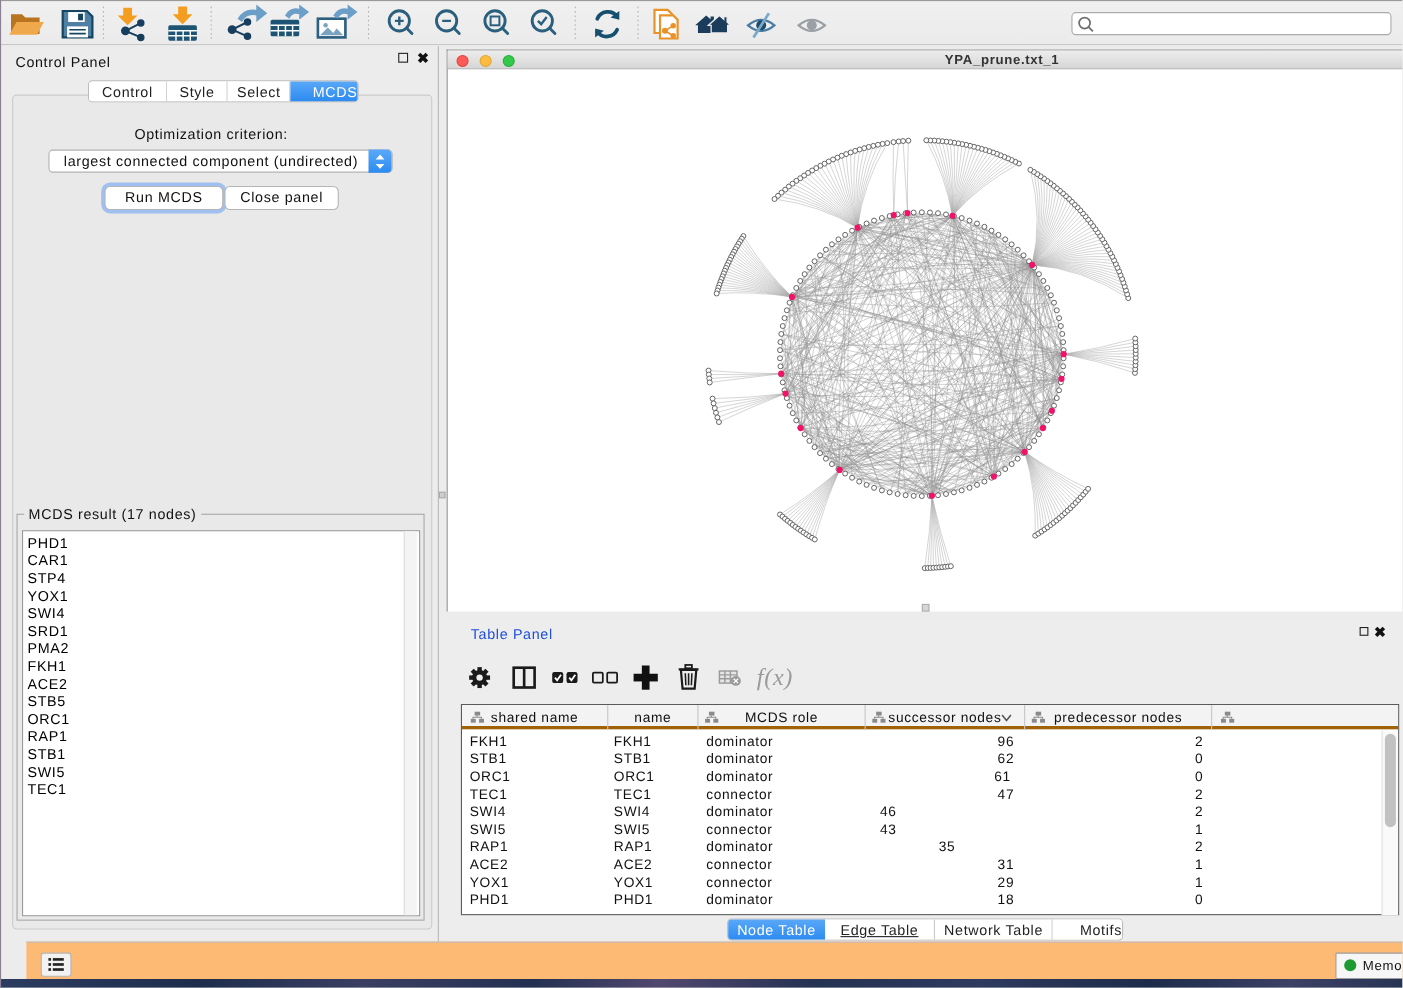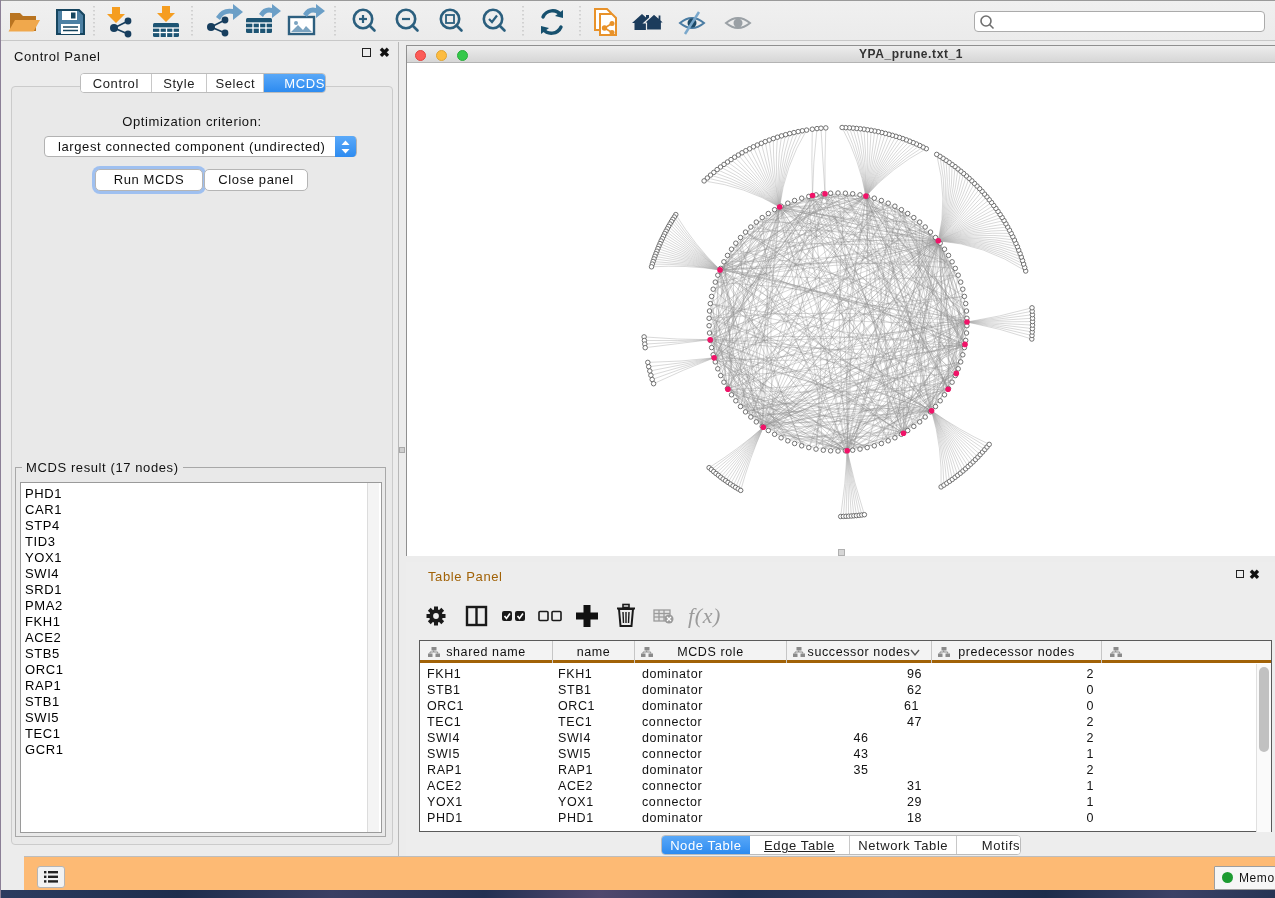--- a/index.html
+++ b/index.html
@@ -36,21 +36,21 @@
 #lb-scroll { position:absolute; right:2px; top:0px; width:12px; height:349px; background:#f4f4f4; border-left:1px solid #dcdcdc;}
 
 #net { position:absolute; left:406px; top:45px; width:869px; height:511px; background:#fff;
   border-left:1px solid #8f8f8f; border-top:1px solid #8f8f8f;}
 #net-title { position:absolute; left:0; top:0; width:869px; height:17px;
   background:linear-gradient(#ededed,#d6d6d6); border-bottom:1px solid #b4b4b4;}
 #net-title .t { position:absolute; left:0; top:1px; width:1008px; text-align:center; font-size:12px; font-weight:bold; color:#333;}
 .light { position:absolute; top:3.5px; width:11px; height:11px; border-radius:50%; }
 
 #tp { position:absolute; left:406px; top:562px; width:869px; height:294px; background:#ededed; }
-#tp-title { position:absolute; left:22px; top:7px; font-size:13px; color:#a16207;}
+#tp-title { position:absolute; left:22px; top:7px; font-size:13px; color:#1d4ed8;}
 #tbl { position:absolute; left:13px; top:78px; width:853px; height:192px; background:#fff; border:1px solid #5a5a5a;}
 #thead { position:absolute; left:0; top:0; width:851px; height:22px; background:#f3f3f3; border-bottom:3px solid #a16207; }
 .th { position:absolute; top:0; height:22px; font-size:12.5px; color:#111; line-height:22px; border-right:1px solid #c6c6c6; text-align:center;}
 .td { position:absolute; font-size:12.5px; color:#111; height:16px; line-height:16px;}
 #tscroll { position:absolute; right:0px; top:23px; width:15px; height:168px; background:#fafafa; border-left:1px solid #e0e0e0;}
 #tthumb { position:absolute; left:2px; top:3px; width:10px; height:85px; background:#c1c1c1; border-radius:5px;}
 
 
 #status { position:absolute; left:0; top:856px; width:1275px; height:34px; background:#fdba74; border-top:1px solid #bdbdbd;margin-left:24px;}
 #wall { position:absolute; left:0; top:890px; width:1275px; height:8px;
@@ -199,34 +199,32 @@
         </svg></div></div>
 <div class="btn" style="left:94px;top:127px;width:108px;box-shadow:0 0 0 3px rgba(110,165,245,.6);">Run MCDS</div>
 <div class="btn" style="left:203px;top:127px;width:104px;">Close panel</div>
 <div id="fieldset">
       <div id="legend">MCDS result (17 nodes)</div>
       <div id="listbox">
         <div style="padding-top:3px;">
           <div class="it">PHD1</div>
           <div class="it">CAR1</div>
           <div class="it">STP4</div>
-          <div class="it">TID3</div>
           <div class="it">YOX1</div>
           <div class="it">SWI4</div>
           <div class="it">SRD1</div>
           <div class="it">PMA2</div>
           <div class="it">FKH1</div>
           <div class="it">ACE2</div>
           <div class="it">STB5</div>
           <div class="it">ORC1</div>
           <div class="it">RAP1</div>
           <div class="it">STB1</div>
           <div class="it">SWI5</div>
           <div class="it">TEC1</div>
-          <div class="it">GCR1</div>
         </div>
         <div id="lb-scroll"></div>
       </div>
     </div>
 </div>
 <div id="net">
 <div id="net-title">
       <div class="light" style="left:8px;  background:#fc5b57; border:0.5px solid #e2433e;"></div>
       <div class="light" style="left:29px; background:#fdbc40; border:0.5px solid #e0a532;"></div>
       <div class="light" style="left:50px; background:#34c84a; border:0.5px solid #2aad3d;"></div>
@@ -1287,26 +1285,26 @@
 <div class="td" style="left:377px;top:57px;width:122px;text-align:right;">61</div>
 <div class="td" style="left:530px;top:57px;width:144px;text-align:right;">0</div>
 <div class="td" style="left:7px;top:73px;">TEC1</div>
 <div class="td" style="left:138px;top:73px;">TEC1</div>
 <div class="td" style="left:222px;top:73px;">connector</div>
 <div class="td" style="left:380px;top:73px;width:122px;text-align:right;">47</div>
 <div class="td" style="left:530px;top:73px;width:144px;text-align:right;">2</div>
 <div class="td" style="left:7px;top:89px;">SWI4</div>
 <div class="td" style="left:138px;top:89px;">SWI4</div>
 <div class="td" style="left:222px;top:89px;">dominator</div>
-<div class="td" style="left:380px;top:89px;width:122px;text-align:center;">46</div>
+<div class="td" style="left:380px;top:89px;width:122px;text-align:left;">46</div>
 <div class="td" style="left:530px;top:89px;width:144px;text-align:right;">2</div>
 <div class="td" style="left:7px;top:105px;">SWI5</div>
 <div class="td" style="left:138px;top:105px;">SWI5</div>
 <div class="td" style="left:222px;top:105px;">connector</div>
-<div class="td" style="left:380px;top:105px;width:122px;text-align:center;">43</div>
+<div class="td" style="left:380px;top:105px;width:122px;text-align:left;">43</div>
 <div class="td" style="left:530px;top:105px;width:144px;text-align:right;">1</div>
 <div class="td" style="left:7px;top:121px;">RAP1</div>
 <div class="td" style="left:138px;top:121px;">RAP1</div>
 <div class="td" style="left:222px;top:121px;">dominator</div>
 <div class="td" style="left:380px;top:121px;width:122px;text-align:center;">35</div>
 <div class="td" style="left:530px;top:121px;width:144px;text-align:right;">2</div>
 <div class="td" style="left:7px;top:137px;">ACE2</div>
 <div class="td" style="left:138px;top:137px;">ACE2</div>
 <div class="td" style="left:222px;top:137px;">connector</div>
 <div class="td" style="left:380px;top:137px;width:122px;text-align:right;">31</div>

